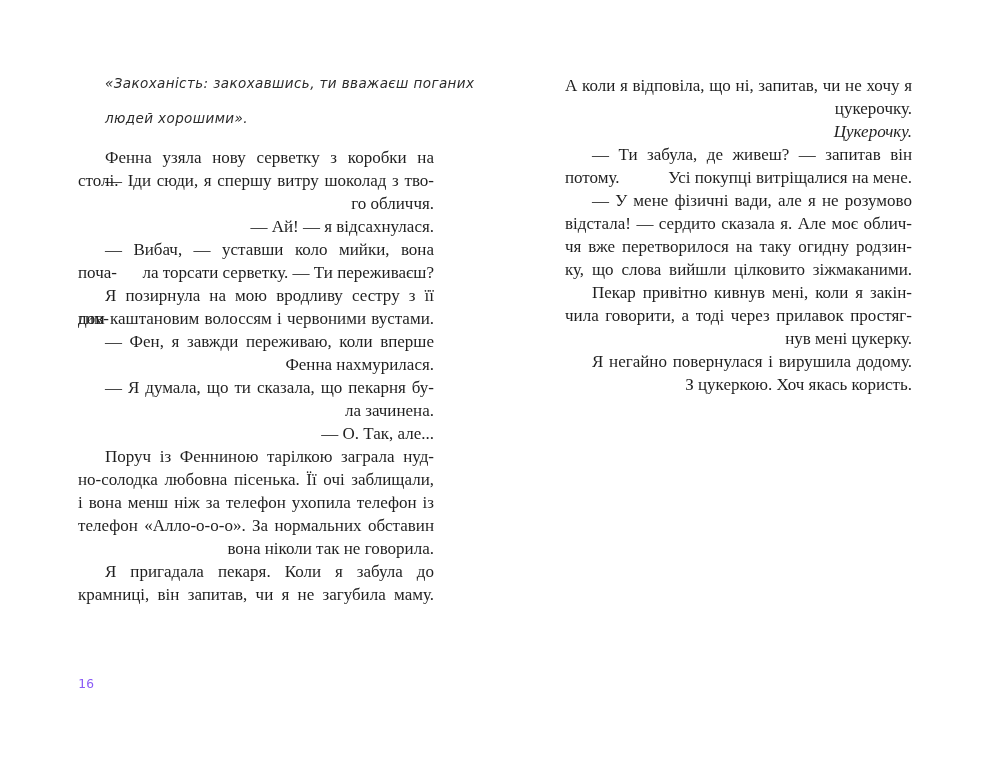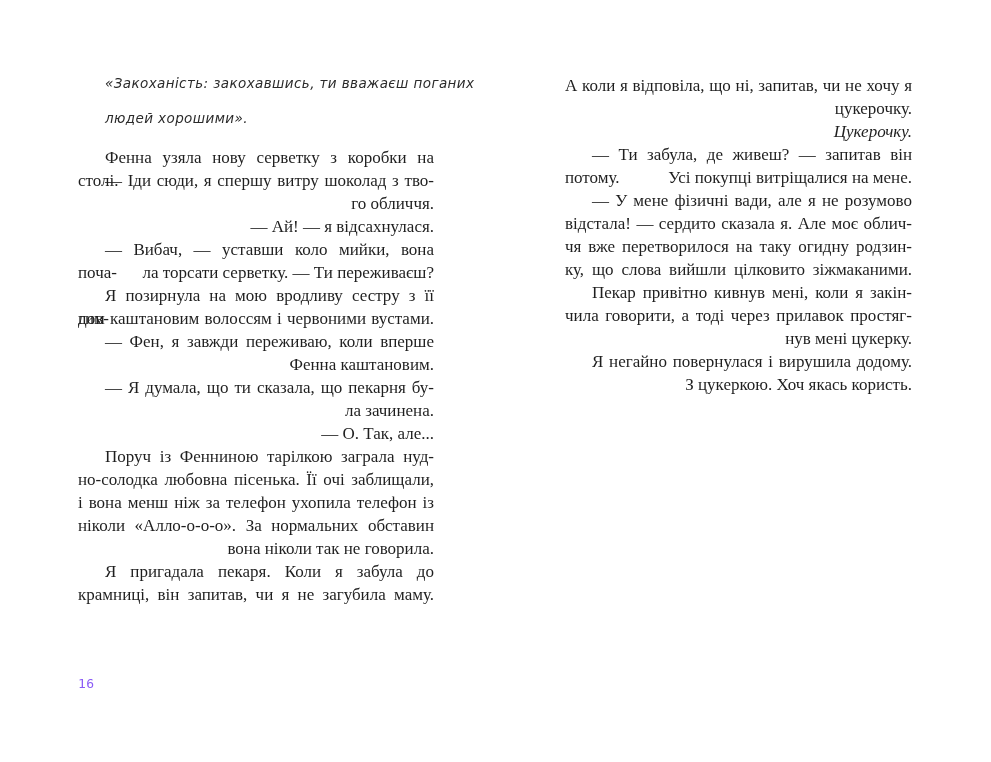--- a/index.html
+++ b/index.html
@@ -92,28 +92,28 @@
     <div class="bodycol leftcol">
         <div class="line indent just">Фенна узяла нову серветку з коробки на столі.</div>
         <div class="line indent just">— Іди сюди, я спершу витру шоколад з тво-</div>
         <div class="line last">го обличчя.</div>
         <div class="line indent last">— Ай! — я відсахнулася.</div>
         <div class="line indent just">— Вибач, — уставши коло мийки, вона поча-</div>
         <div class="line last">ла торсати серветку. — Ти переживаєш?</div>
         <div class="line indent just">Я позирнула на мою вродливу сестру з її дов-</div>
         <div class="line just">гим каштановим волоссям і червоними вустами.</div>
         <div class="line indent just">— Фен, я завжди переживаю, коли вперше</div>
-        <div class="line indent last">Фенна каштановим.</div>
+        <div class="line indent last">Фенна нахмурилася.</div>
         <div class="line indent just">— Я думала, що ти сказала, що пекарня бу-</div>
         <div class="line last">ла зачинена.</div>
         <div class="line indent last">— О. Так, але...</div>
         <div class="line indent just">Поруч із Фенниною тарілкою заграла нуд-</div>
         <div class="line just">но-солодка любовна пісенька. Її очі заблищали,</div>
         <div class="line just">і вона менш ніж за телефон ухопила телефон із</div>
-        <div class="line just">ніколи «Алло-о-о-о». За нормальних обставин</div>
+        <div class="line just">телефон «Алло-о-о-о». За нормальних обставин</div>
         <div class="line last">вона ніколи так не говорила.</div>
         <div class="line indent just">Я пригадала пекаря. Коли я забула до</div>
         <div class="line just">крамниці, він запитав, чи я не загубила маму.</div>
       </div>
 
     <div class="folio">16</div>
   </section>
 
   <section>
     <div class="bodycol rightcol">

